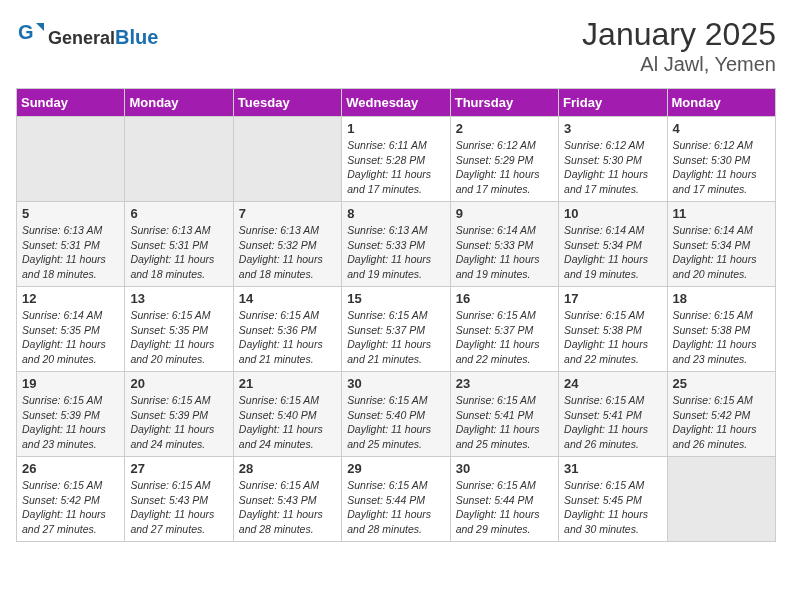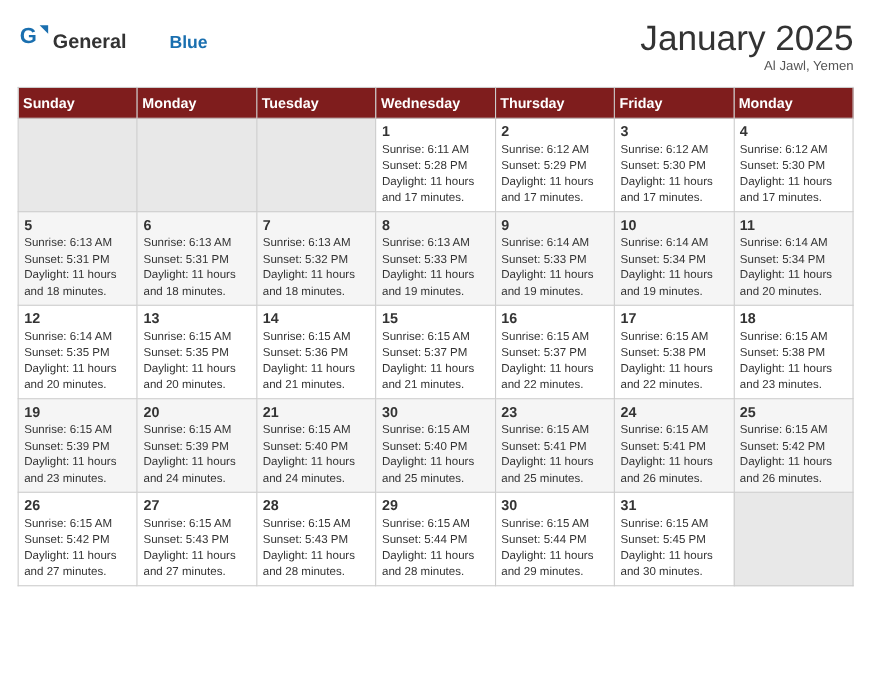--- a/index.html
+++ b/index.html
@@ -21,49 +21,48 @@
       align-items: center;
       gap: 4px;
     }
     .logo-text-general {
       font-size: 18px;
       font-weight: bold;
       color: #333;
       margin-top: 12px;
     }
     .logo-text-blue {
-      font-size: 16px;
+      font-size: 20px;
       font-weight: bold;
       color: #1a6faf;
-      margin-left: 39px;
     }
     .logo-icon {
       width: 28px;
       height: 28px;
     }
     .title-area {
       text-align: right;
       margin-left: 32px;
     }
     .month-year {
       font-size: 32px;
       font-weight: 300;
       color: #333;
     }
     .location {
-      font-size: 12px;
+      font-size: 20px;
       color: #555;
     }
     table {
       width: 100%;
       border-collapse: collapse;
       table-layout: fixed;
     }
     thead tr th {
-      background: #7f1d1d;
+      background: #a21caf;
       color: #fff;
       font-size: 13px;
       font-weight: bold;
       padding: 6px 4px;
       text-align: left;
       border: 1px solid #ccc;
     }
     tbody tr td {
       border: 1px solid #ccc;
       vertical-align: top;
@@ -79,20 +78,21 @@
     .day-num {
       font-size: 13px;
       font-weight: bold;
       color: #333;
       margin-bottom: 2px;
     }
     .cell-detail {
       font-size: 10.5px;
       line-height: 1.4;
       color: #333;
+      font-style: italic;
     }
     .empty-cell {
       background: #e8e8e8 !important;
     }
   </style>
 </head>
 <body>
 
 <div class="header-area">
   <div class="logo">

